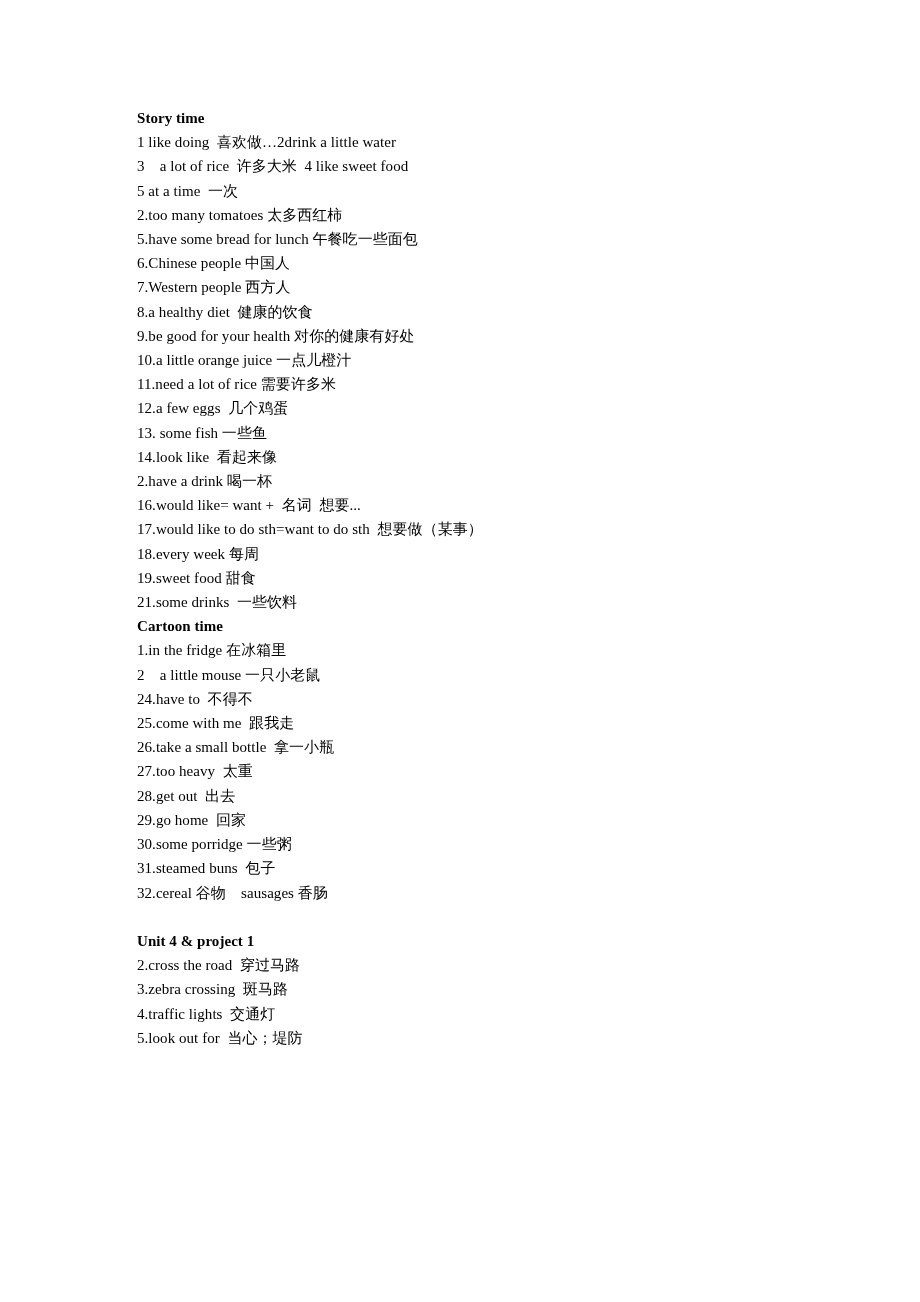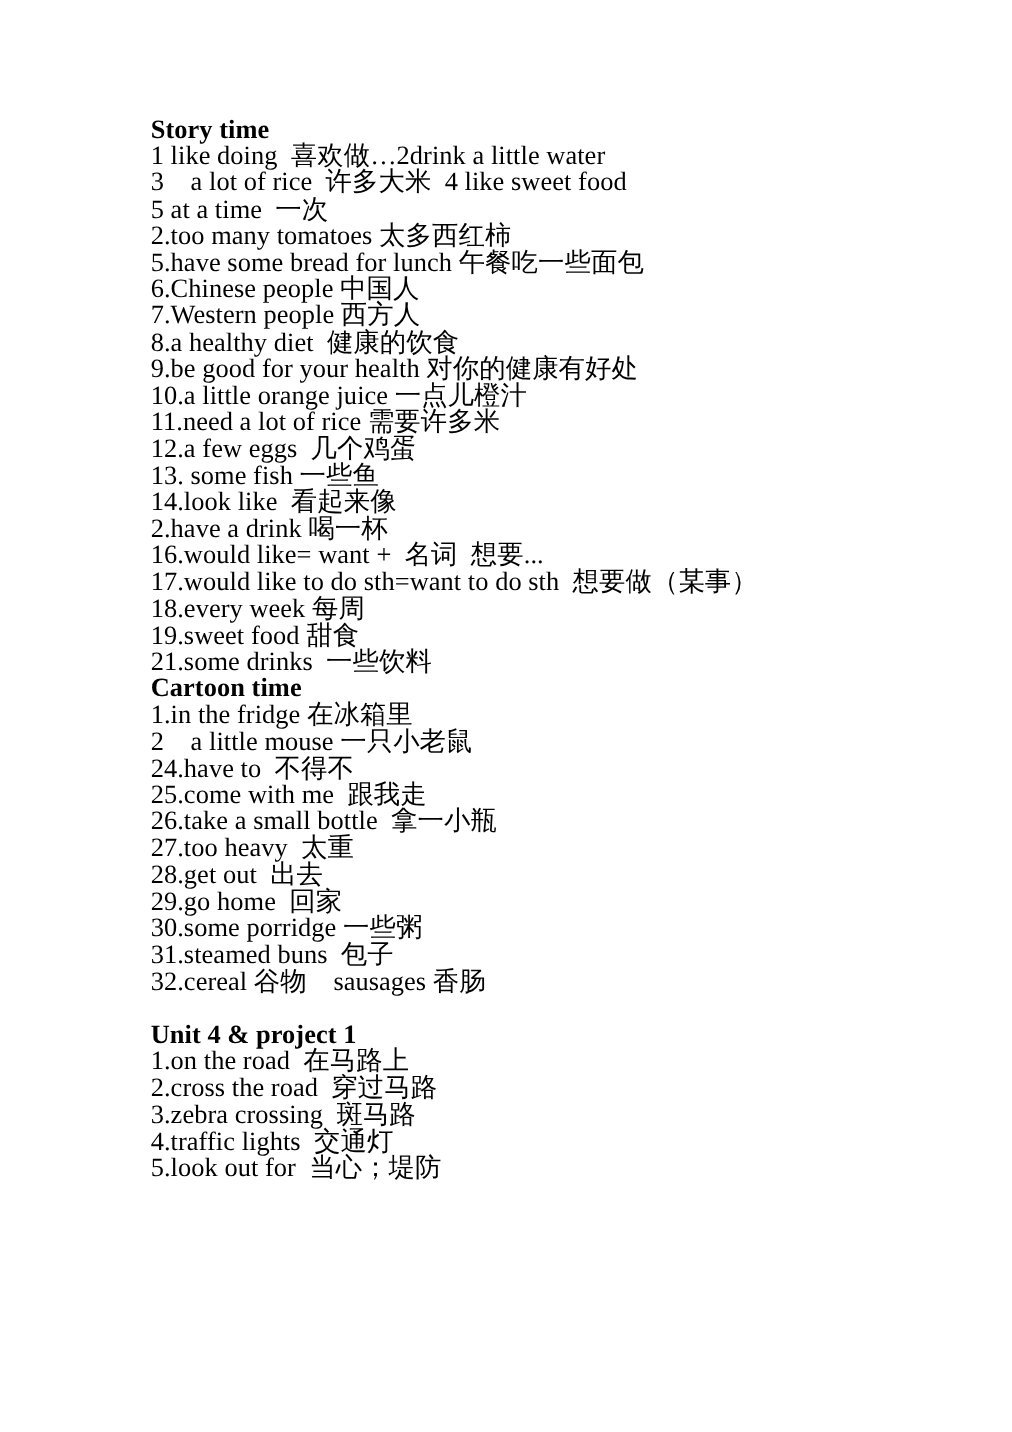--- a/index.html
+++ b/index.html
@@ -15,21 +15,21 @@
     color: #000000;
     overflow: hidden;
   }
   #doc {
     position: absolute;
     left: 137px;
     top: 106px;
     width: 700px;
   }
   .line {
-    font-size: 24px;
+    font-size: 15px;
     line-height: 24.2px;
     white-space: pre;
     letter-spacing: 0.05px;
   }
   .line.heading {
     font-weight: bold;
   }
   .line.spacer {
     height: 24.2px;
   }
@@ -72,19 +72,18 @@
   <div class="line">27.too heavy  太重</div>
   <div class="line">28.get out  出去</div>
   <div class="line">29.go home  回家</div>
   <div class="line">30.some porridge 一些粥</div>
   <div class="line">31.steamed buns  包子</div>
   <div class="line">32.cereal 谷物    sausages 香肠</div>
 
   <div class="line spacer"></div>
 
   <div class="line heading">Unit 4 &amp; project 1</div>
-  <div class="line">1.on the road  在马路上</div>
   <div class="line">2.cross the road  穿过马路</div>
   <div class="line">3.zebra crossing  斑马路</div>
   <div class="line">4.traffic lights  交通灯</div>
   <div class="line">5.look out for  当心；堤防</div>
 
 </div>
 
 </body></html>

